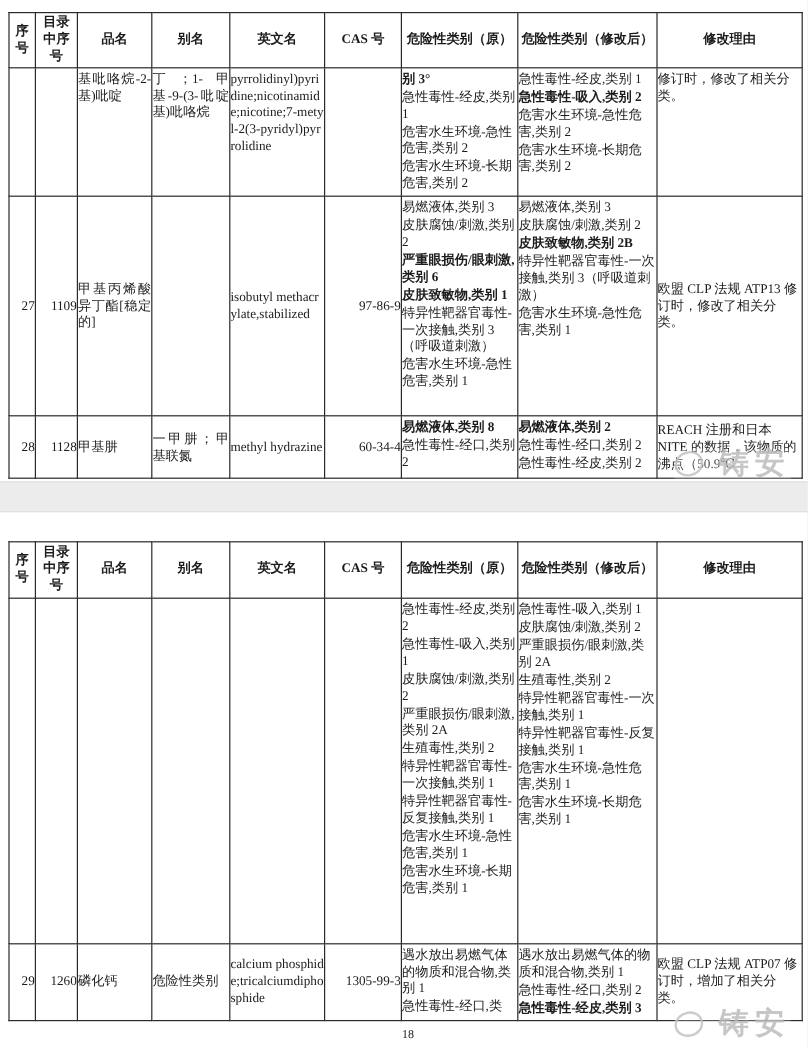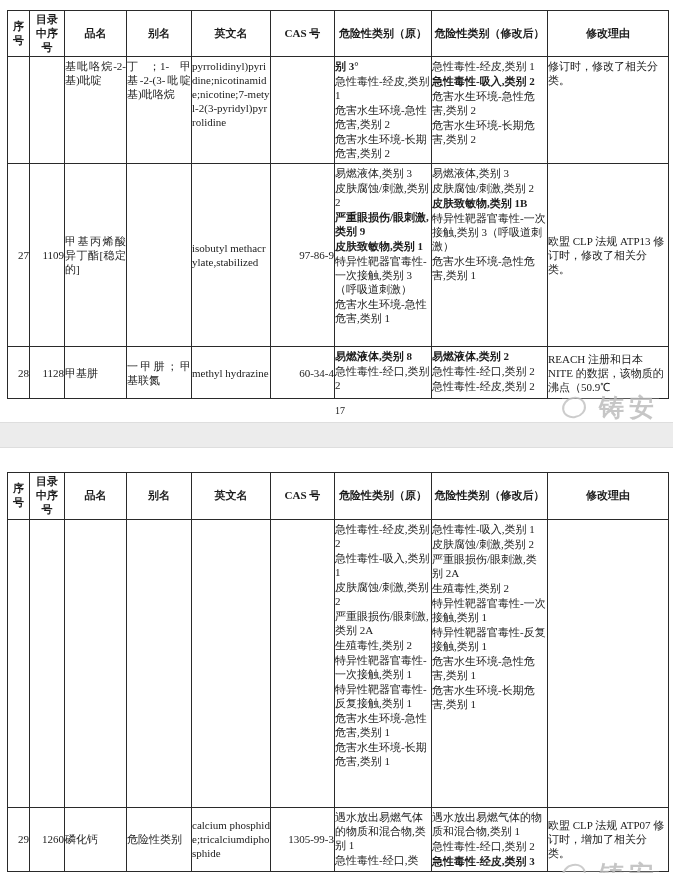--- a/index.html
+++ b/index.html
@@ -7,21 +7,20 @@
   body {
     width: 673px;
     background: #e9e9e9;
     font-family: "Liberation Serif", "DejaVu Serif", serif;
     color: #1c1c1c;
   }
   .page {
     background: #ffffff;
     position: relative;
     padding: 10px 0 2px 7px;
-    font-family: Liberation Serif, serif;
   }
   .page.second { padding-top: 24px; }
 
   table.doc-table {
     border-collapse: collapse;
     table-layout: fixed;
     width: 661px;
   }
   th, td { border: 1px solid #2a2a2a; overflow: hidden; }
   th {
@@ -121,21 +120,21 @@
           <th>危险性类别（原）</th>
           <th>危险性类别（修改后）</th>
           <th>修改理由</th>
         </tr>
       </thead>
     <tbody>
         <tr class="r0 cont">
           <td class="c-seq"></td>
           <td class="c-cat"></td>
           <td class="c-name">基吡咯烷-2-基)吡啶</td>
-          <td class="c-alias">丁；1-甲基-2-(3-吡啶基)吡咯烷</td>
+          <td class="c-alias">丁；1-甲基-9-(3-吡啶基)吡咯烷</td>
           <td class="c-eng">pyrrolidinyl)pyridine;nicotinamide;nicotine;7-metyl-2(3-pyridyl)pyrrolidine</td>
           <td class="c-cas"></td>
           <td class="c-hzo">
             <div class="hz b">别 3°</div>
             <div class="hz">急性毒性-经皮,类别 1</div>
             <div class="hz">危害水生环境-急性危害,类别 2</div>
             <div class="hz">危害水生环境-长期危害,类别 2</div>
           </td>
           <td class="c-hzr">
             <div class="hz">急性毒性-经皮,类别 1</div>
@@ -148,29 +147,29 @@
         <tr class="r1">
           <td class="c-seq">27</td>
           <td class="c-cat">1109</td>
           <td class="c-name">甲基丙烯酸异丁酯[稳定的]</td>
           <td class="c-alias"></td>
           <td class="c-eng">isobutyl methacrylate,stabilized</td>
           <td class="c-cas">97-86-9</td>
           <td class="c-hzo">
             <div class="hz">易燃液体,类别 3</div>
             <div class="hz">皮肤腐蚀/刺激,类别 2</div>
-            <div class="hz b">严重眼损伤/眼刺激,类别 9</div>
+            <div class="hz b">严重眼损伤/眼刺激,类别 6</div>
             <div class="hz b">皮肤致敏物,类别 1</div>
             <div class="hz">特异性靶器官毒性-一次接触,类别 3（呼吸道刺激）</div>
             <div class="hz">危害水生环境-急性危害,类别 1</div>
           </td>
           <td class="c-hzr">
             <div class="hz">易燃液体,类别 3</div>
             <div class="hz">皮肤腐蚀/刺激,类别 2</div>
-            <div class="hz b">皮肤致敏物,类别 1B</div>
+            <div class="hz b">皮肤致敏物,类别 2B</div>
             <div class="hz">特异性靶器官毒性-一次接触,类别 3（呼吸道刺激）</div>
             <div class="hz">危害水生环境-急性危害,类别 1</div>
           </td>
           <td class="c-reason">欧盟 CLP 法规 ATP13 修订时，修改了相关分类。</td>
         </tr>
         <tr class="r2">
           <td class="c-seq">28</td>
           <td class="c-cat">1128</td>
           <td class="c-name">甲基肼</td>
           <td class="c-alias">一甲肼；甲基联氮</td>
@@ -182,21 +181,20 @@
           </td>
           <td class="c-hzr">
             <div class="hz b">易燃液体,类别 2</div>
             <div class="hz">急性毒性-经口,类别 2</div>
             <div class="hz">急性毒性-经皮,类别 2</div>
           </td>
           <td class="c-reason">REACH 注册和日本 NITE 的数据，该物质的沸点（50.9℃</td>
         </tr>
       </tbody>
   </table>
-  <div class="pageno">17</div>
   <div class="watermark wm1">
     <span class="wm-circle"></span>
     <span class="wm-text">铸安</span>
   </div>
 </div>
 
 <div class="page-gap"></div>
 
 <div class="page second p2">
   <table class="doc-table">

